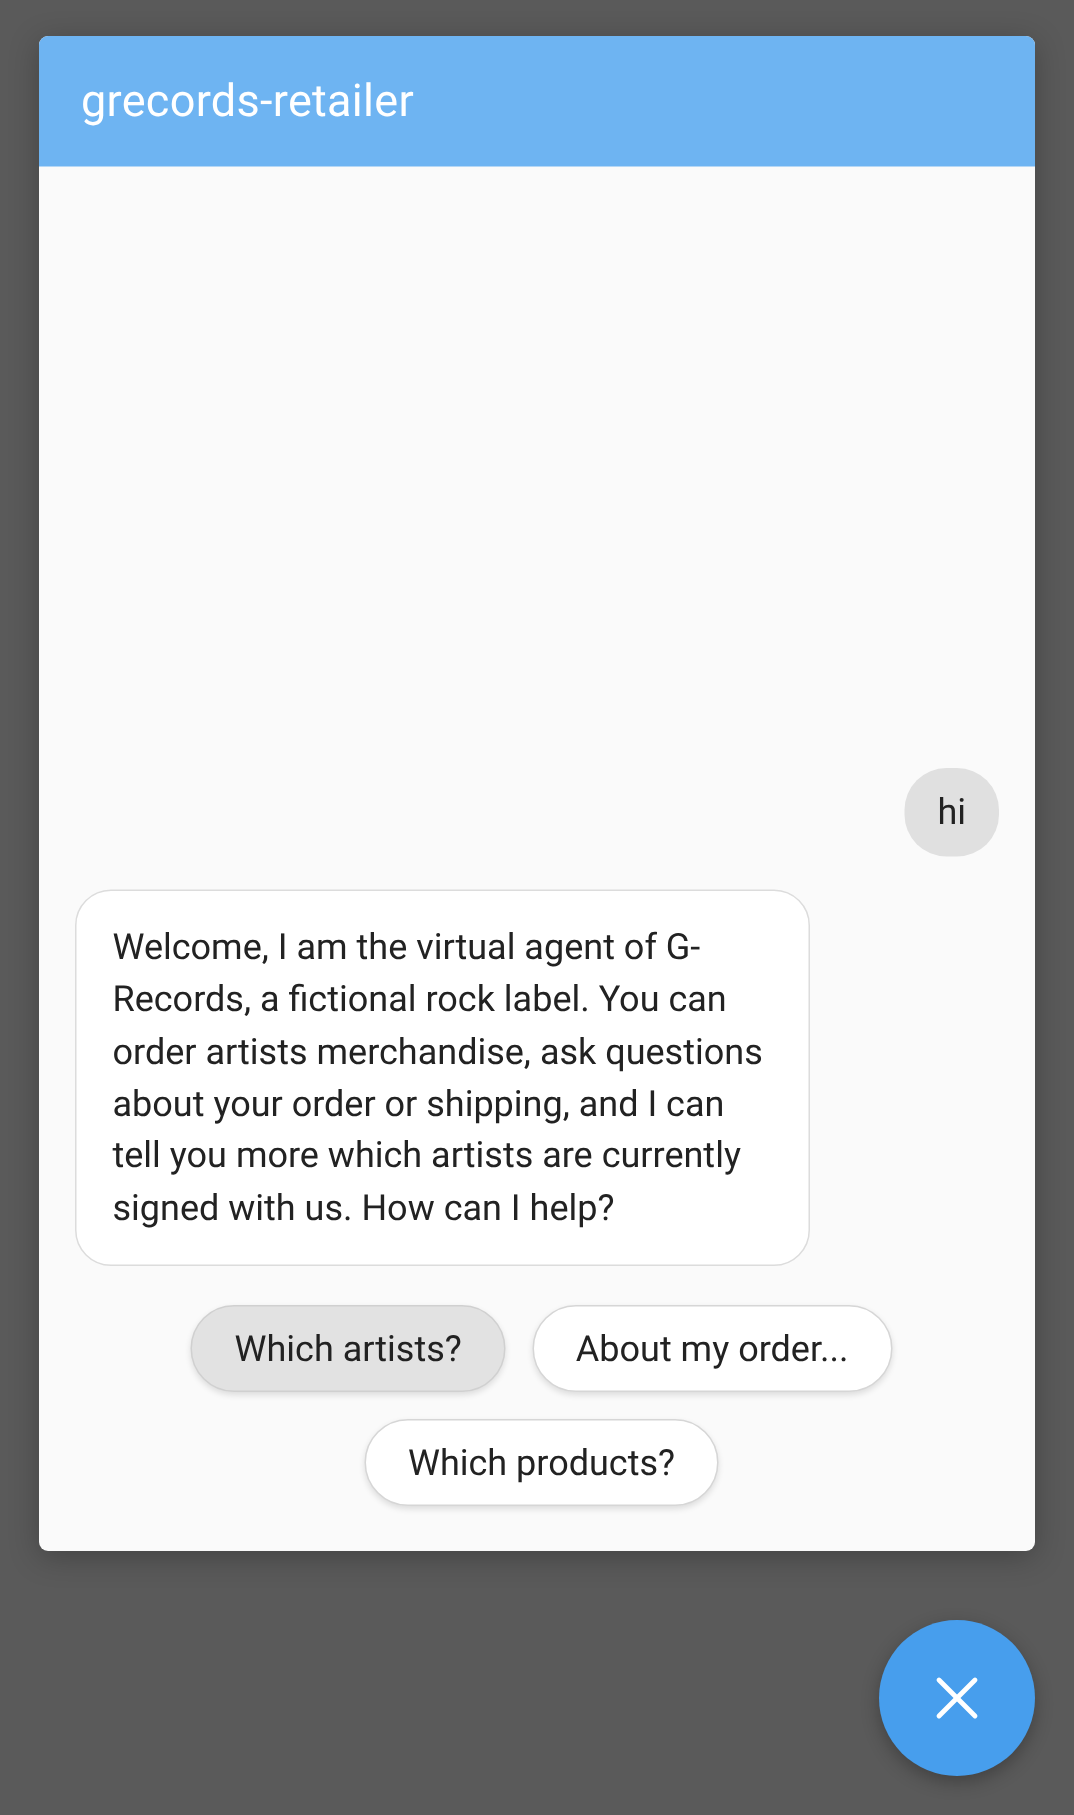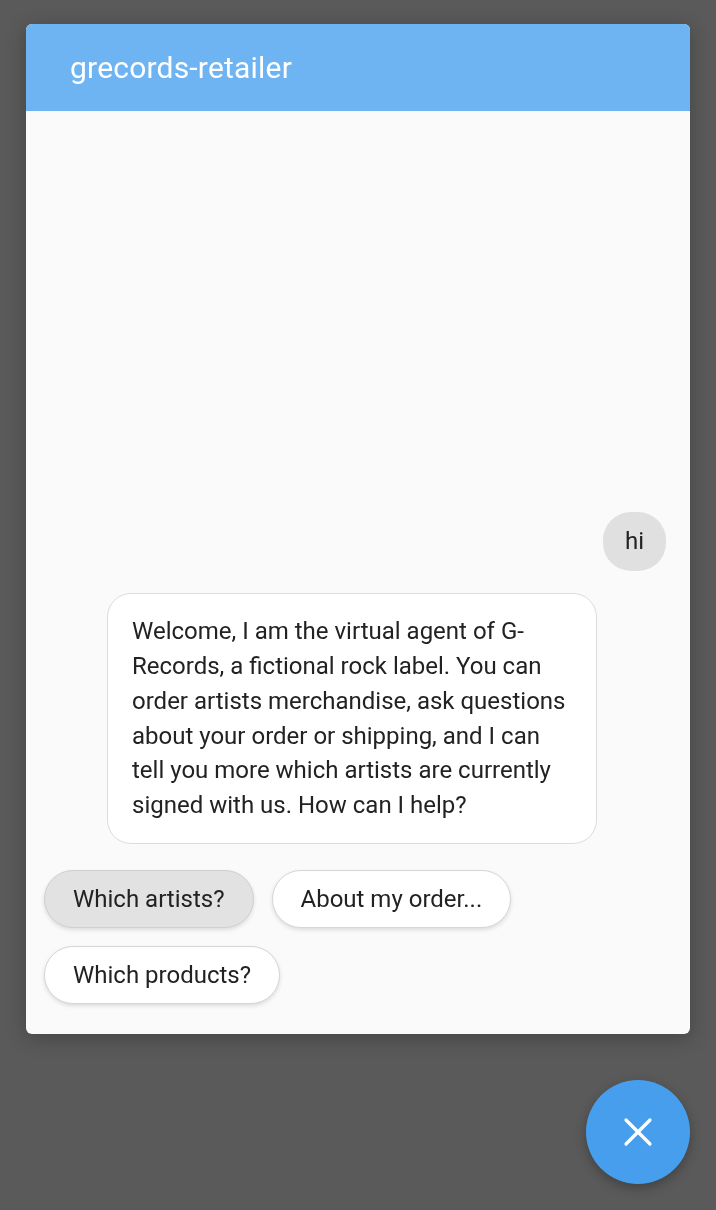--- a/index.html
+++ b/index.html
@@ -21,39 +21,39 @@
     background: #fafafa;
     border-radius: 6px;
     box-shadow: 0 4px 20px rgba(0,0,0,0.25);
     display: flex;
     flex-direction: column;
     overflow: hidden;
   }
   .chat-header {
     background: #6eb4f2;
     color: #ffffff;
-    padding: 26px 44px;
+    padding: 26px 28px;
     font-size: 30px;
     font-weight: 400;
     letter-spacing: 0.2px;
   }
   .chat-body {
     flex: 1;
     display: flex;
     flex-direction: column;
     justify-content: flex-end;
-    padding: 20px 24px 30px 12px;
+    padding: 20px 24px 30px 24px;
     overflow: hidden;
   }
   .msg-row {
     display: flex;
     margin-bottom: 22px;
   }
   .msg-row.user { justify-content: flex-end; }
-  .msg-row.bot  { justify-content: center; }
+  .msg-row.bot  { justify-content: flex-start; }
   .bubble {
     max-width: 490px;
     padding: 16px 22px;
     border-radius: 28px;
     font-size: 24px;
     line-height: 1.45;
   }
   .bubble.user {
     background: #e0e0e0;
     color: #222;
@@ -66,20 +66,21 @@
     border: 1px solid #dcdcdc;
     border-radius: 24px;
     padding: 20px 24px;
   }
   .chips {
     display: flex;
     flex-wrap: wrap;
     gap: 18px;
     margin-left: 6px;
     margin-top: 4px;
+    justify-content: center;
   }
   .chip {
     background: #ffffff;
     border: 1px solid #d6d6d6;
     border-radius: 30px;
     padding: 14px 28px;
     font-size: 24px;
     color: #222;
     box-shadow: 0 2px 4px rgba(0,0,0,0.12);
     cursor: pointer;

